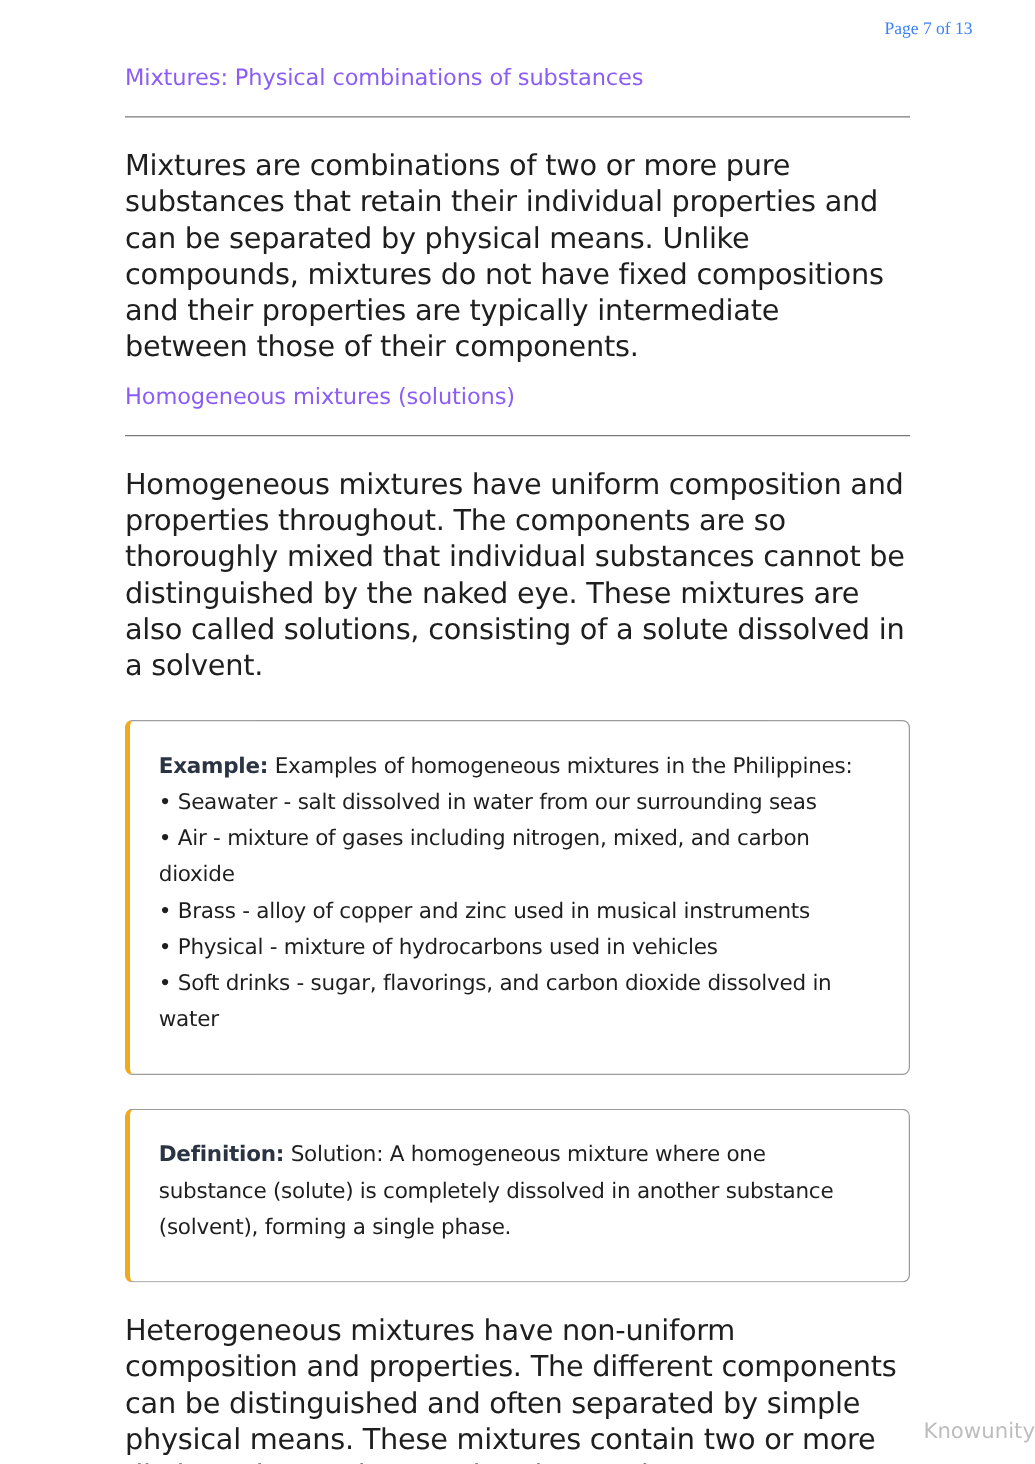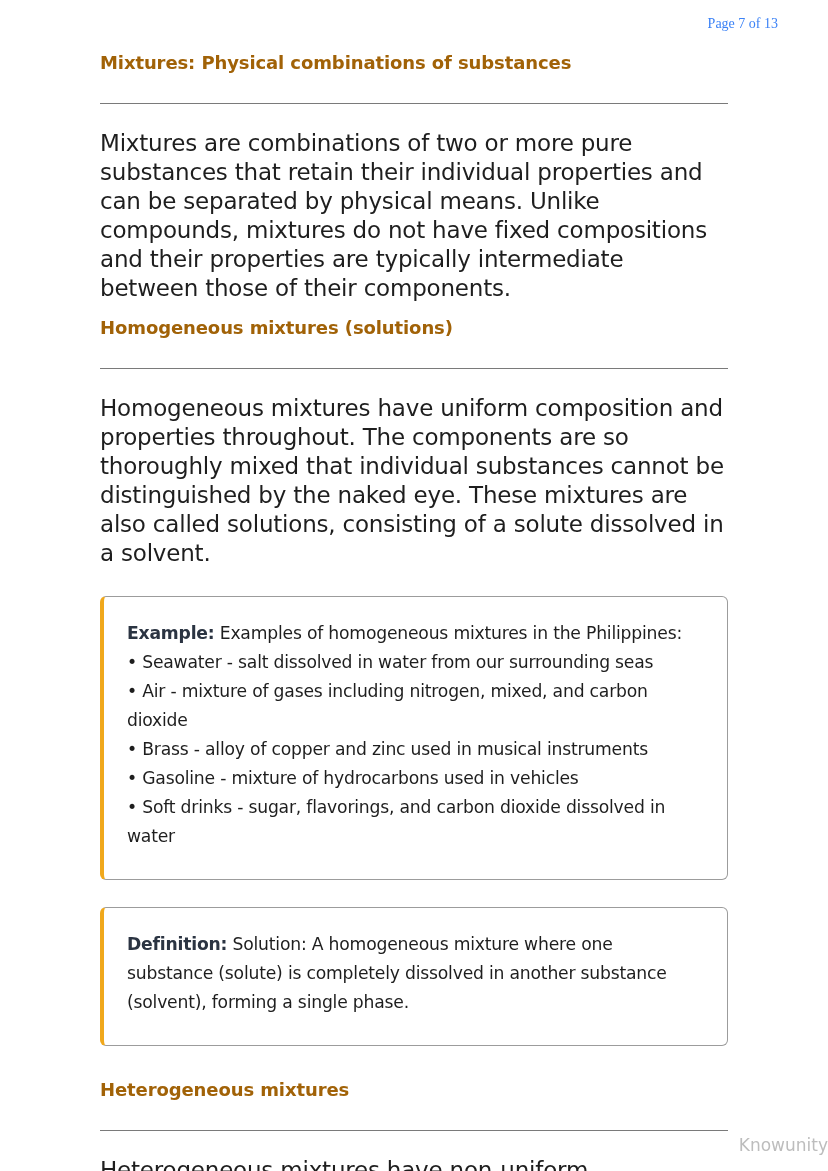--- a/index.html
+++ b/index.html
@@ -1,21 +1,21 @@
 <!DOCTYPE html>
 <html><head>
 <meta charset="utf-8">
 <style>
   html, body { margin: 0; padding: 0; background: #ffffff; }
   body { width: 828px; height: 1171px; position: relative; overflow: hidden;
          font-family: "DejaVu Sans", "Liberation Sans", sans-serif; color: #1e1e1e; }
   .page-num { position: absolute; top: 16px; right: 50px; font-family: "Liberation Serif", "DejaVu Serif", serif;
               font-size: 14px; color: #3b82f6; }
   .content { position: absolute; left: 100px; top: 52px; width: 628px; }
-  h2 { font-size: 18px; font-weight: bold; color: #a16207; margin: 0; padding-bottom: 30px;
+  h2 { font-size: 18px; font-weight: normal; color: #8b5cf6; margin: 0; padding-bottom: 20px;
        border-bottom: 1.5px solid #7a7a7a; letter-spacing: -0.1px; }
   p { font-size: 23px; line-height: 29px; margin: 0; letter-spacing: -0.2px; }
   .sec1-title { margin-top: 0; }
   .sec1-body { margin-top: 25px; }
   .sec2-title { margin-top: 14px; }
   .sec2-body { margin-top: 25px; }
   .box { border: 1.2px solid #9c9c9c; border-left: 4px solid #f0a81c; border-radius: 6px;
          padding: 22px 24px 28px 23px; font-size: 17.2px; line-height: 29px; letter-spacing: -0.2px; }
   .box b { color: #2b3442; }
   .ex-box { margin-top: 28px; }
@@ -35,25 +35,24 @@
   <p class="sec1-body">Mixtures are combinations of two or more pure substances that retain their individual properties and can be separated by physical means. Unlike compounds, mixtures do not have fixed compositions and their properties are typically intermediate between those of their components.</p>
 
   <h2 class="sec2-title">Homogeneous mixtures (solutions)</h2>
   <p class="sec2-body">Homogeneous mixtures have uniform composition and properties throughout. The components are so thoroughly mixed that individual substances cannot be distinguished by the naked eye. These mixtures are also called solutions, consisting of a solute dissolved in a solvent.</p>
 
   <div class="box ex-box">
     <div><b>Example:</b><span> Examples of homogeneous mixtures in the Philippines:</span></div>
     <div>• Seawater - salt dissolved in water from our surrounding seas</div>
     <div>• Air - mixture of gases including nitrogen, mixed, and carbon dioxide</div>
     <div>• Brass - alloy of copper and zinc used in musical instruments</div>
-    <div>• Gasoline - mixture of hydrocarbons used in vehicles</div>
+    <div>• Physical - mixture of hydrocarbons used in vehicles</div>
     <div>• Soft drinks - sugar, flavorings, and carbon dioxide dissolved in water</div>
   </div>
 
   <div class="box def-box">
     <b>Definition:</b><span> Solution: A homogeneous mixture where one substance (solute) is completely dissolved in another substance (solvent), forming a single phase.</span>
   </div>
 
-  <h2 class="sec3-title">Heterogeneous mixtures</h2>
   <p class="sec3-body">Heterogeneous mixtures have non-uniform composition and properties. The different components can be distinguished and often separated by simple physical means. These mixtures contain two or more distinct phases that can be observed.</p>
 </div>
 
 <div class="footer">Knowunity</div>
 
 </body></html>

